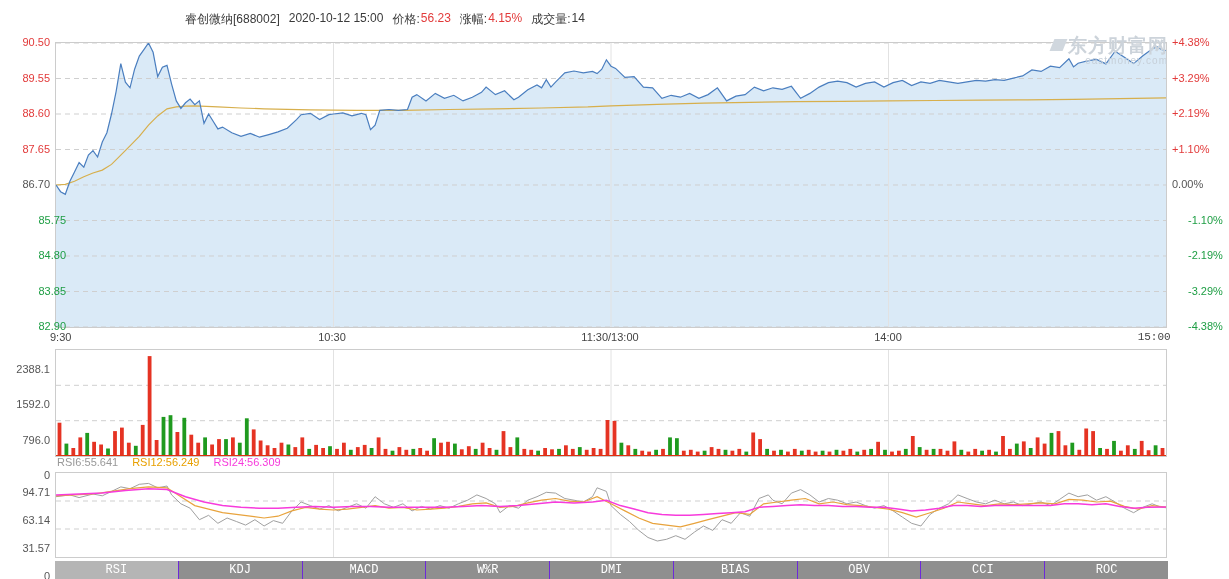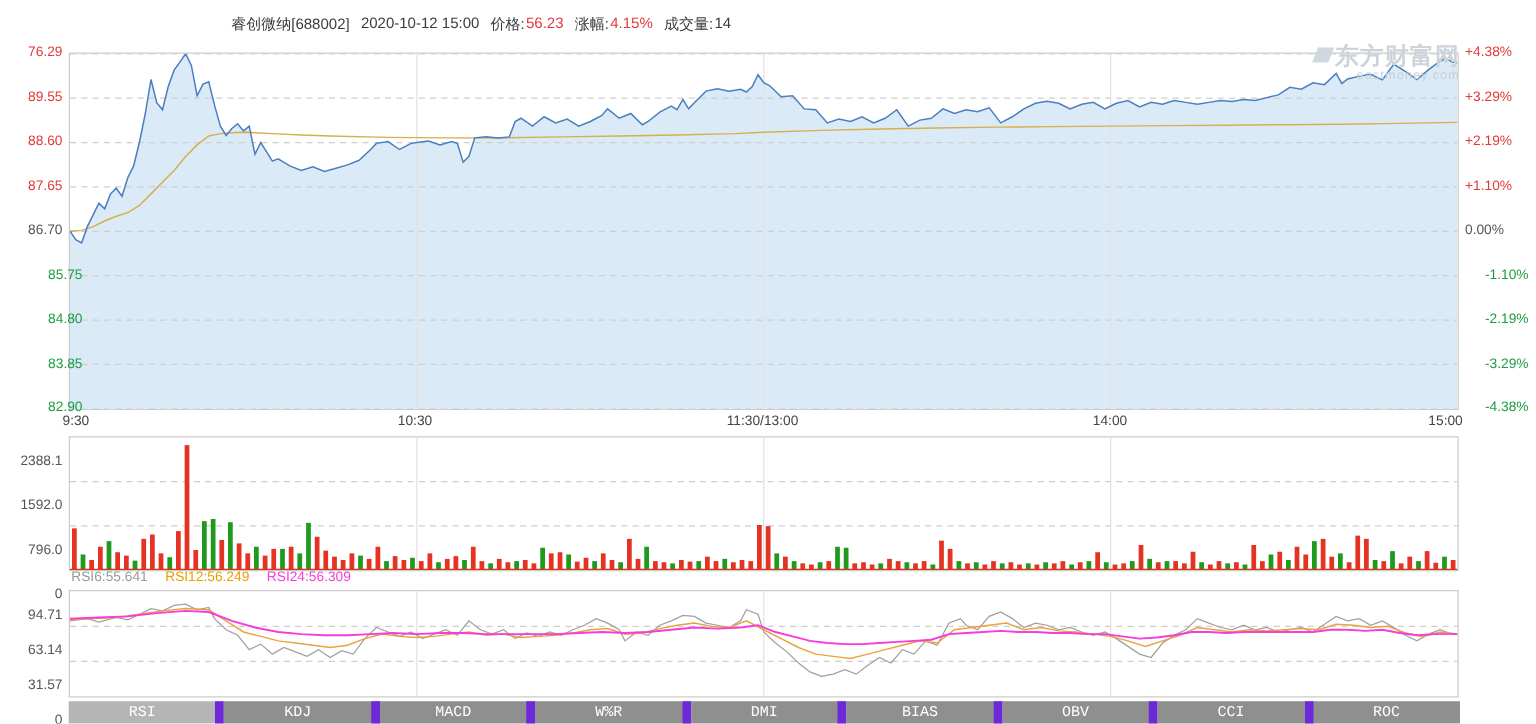--- a/index.html
+++ b/index.html
@@ -18,30 +18,30 @@
   #pane-rsi{top:472px;height:84px;}
   
   .ylab{position:absolute;width:50px;text-align:right;font-size:11px;line-height:14px;left:0;}
   .ylab2{position:absolute;font-size:11px;line-height:14px;left:1172px;text-align:left;}
   .up{color:#e23a3a;}
   .down{color:#1e9e44;margin-left:16px;}
   .flat{color:#555;}
   .gray{color:#555;margin-top:20px;}
   .xlab{position:absolute;top:331px;font-size:11px;color:#444;white-space:nowrap;}
   .ctr{transform:translateX(-50%);}
-  .rgt{transform:translateX(-92%);}
+  .rgt{transform:translateX(-92%);font-family:Liberation Mono, monospace;}
   
   .rsilabels{position:absolute;left:57px;top:456px;font-size:11px;display:flex;gap:14px;white-space:nowrap;}
   .rsi6{color:#999;}
   .rsi12{color:#e8a000;}
   .rsi24{color:#f73bdc;}
   
   .tabs{position:absolute;left:55px;top:561px;width:1113px;height:18px;display:flex;}
   .tab{flex:1;background:#8f8f8f;color:#fff;font-family:"Liberation Mono",monospace;
-       font-size:12px;text-align:center;line-height:18px;border-right:7px solid #6d28d9;cursor:pointer;}
+       font-size:12px;text-align:center;line-height:18px;border-right:1px solid #6d28d9;cursor:pointer;}
   .tab:last-child{border-right:none;}
   .tab.active{background:#b5b5b5;}
   
   .wm{position:absolute;left:1012px;top:36px;width:156px;text-align:right;
       color:#ccd3da;line-height:1.05;pointer-events:none;}
   .wm .cn{font-size:19px;font-weight:bold;letter-spacing:1px;}
   .wm .en{font-size:10px;color:#c6cfd8;letter-spacing:1px;}
   .wm .mark{display:inline-block;width:13px;height:12px;margin-right:3px;
             background:#d0d7de;transform:skewX(-22deg);vertical-align:1px;}
 </style>
@@ -86,21 +86,21 @@
         <path d="M0.0,142.0 L4.6,148.7 L9.3,151.3 L13.9,138.3 L18.5,128.9 L23.1,119.6 L27.8,124.1 L32.4,112.1 L37.0,107.6 L41.6,114.0 L46.3,99.0 L50.9,89.7 L55.5,71.0 L60.1,48.6 L64.8,20.6 L69.4,39.2 L74.0,44.8 L78.6,26.2 L83.3,13.1 L87.9,6.7 L92.5,0.0 L97.1,9.3 L101.7,33.6 L106.4,24.3 L111.0,22.4 L115.6,41.1 L120.3,57.9 L124.9,65.4 L129.5,59.8 L134.1,56.1 L138.8,61.7 L143.4,57.9 L148.0,80.3 L152.6,71.0 L157.3,78.5 L161.9,85.9 L166.5,84.1 L175.8,89.7 L185.0,93.4 L194.3,90.4 L203.5,94.2 L212.8,91.6 L222.0,88.9 L231.3,85.2 L240.5,76.6 L245.1,71.7 L254.4,70.3 L263.6,76.6 L272.9,71.7 L277.5,71.0 L286.8,69.9 L296.0,72.9 L305.3,70.3 L309.9,71.7 L314.5,86.7 L319.1,82.2 L323.8,67.3 L333.0,66.5 L342.3,67.3 L351.5,66.5 L356.1,54.2 L360.8,51.6 L370.0,57.9 L379.3,50.4 L388.5,55.3 L397.8,52.3 L407.0,57.9 L416.3,54.2 L425.5,49.3 L430.1,44.1 L439.4,51.6 L448.6,47.8 L457.9,56.8 L462.5,54.2 L471.8,46.7 L481.0,41.9 L485.6,44.8 L490.3,36.6 L494.9,44.1 L499.5,39.2 L508.8,29.9 L518.0,28.0 L527.3,29.9 L536.5,28.4 L541.1,30.6 L545.8,26.2 L550.4,16.8 L555.0,23.2 L559.6,25.4 L568.9,34.4 L578.1,33.6 L587.4,44.1 L596.6,44.8 L605.9,55.3 L615.1,52.3 L624.4,54.2 L633.6,50.4 L642.9,55.3 L652.1,51.6 L661.4,44.8 L670.6,57.9 L679.9,53.1 L689.1,51.6 L698.4,44.1 L707.6,47.8 L716.9,44.8 L726.1,46.3 L735.4,43.3 L744.6,55.3 L753.9,50.4 L763.1,44.1 L772.4,39.6 L781.6,38.1 L790.9,39.6 L800.1,44.1 L809.4,40.4 L818.6,38.9 L827.9,44.1 L837.1,39.6 L846.4,37.4 L855.6,42.6 L864.9,38.9 L874.1,40.4 L883.4,37.4 L892.6,38.9 L901.9,40.4 L911.1,38.9 L920.4,37.4 L929.6,38.1 L938.9,36.6 L948.1,37.4 L957.4,35.1 L966.6,32.9 L975.9,26.9 L985.1,28.4 L994.4,23.2 L1003.6,24.7 L1012.9,15.7 L1017.5,23.9 L1022.1,20.2 L1031.4,17.9 L1040.6,16.4 L1049.9,20.9 L1059.1,8.2 L1068.4,14.2 L1077.6,20.6 L1086.9,12.7 L1096.1,6.0 L1100.8,3.7 L1105.4,6.4 L1110.0,7.5" fill="none" stroke="#4a7ebf" stroke-width="1.2"></path>
       </svg>
   </div>
 
   <div class="wm">
     <div><span class="mark"></span><span class="cn">东方财富网</span></div>
     <div class="en">eastmoney.com</div>
   </div>
 
   <div>
-    <span class="ylab up" style="top:35px">76.29</span>
+    <span class="ylab up" style="top:35px">90.50</span>
     <span class="ylab up" style="top:70.5px">89.55</span>
     <span class="ylab up" style="top:106px">88.60</span>
     <span class="ylab up" style="top:141.5px">87.65</span>
     <span class="ylab flat" style="top:177px">86.70</span>
     <span class="ylab down" style="top:212.5px">85.75</span>
     <span class="ylab down" style="top:248px">84.80</span>
     <span class="ylab down" style="top:283.5px">83.85</span>
     <span class="ylab down" style="top:319px">82.90</span>
   </div>
 

